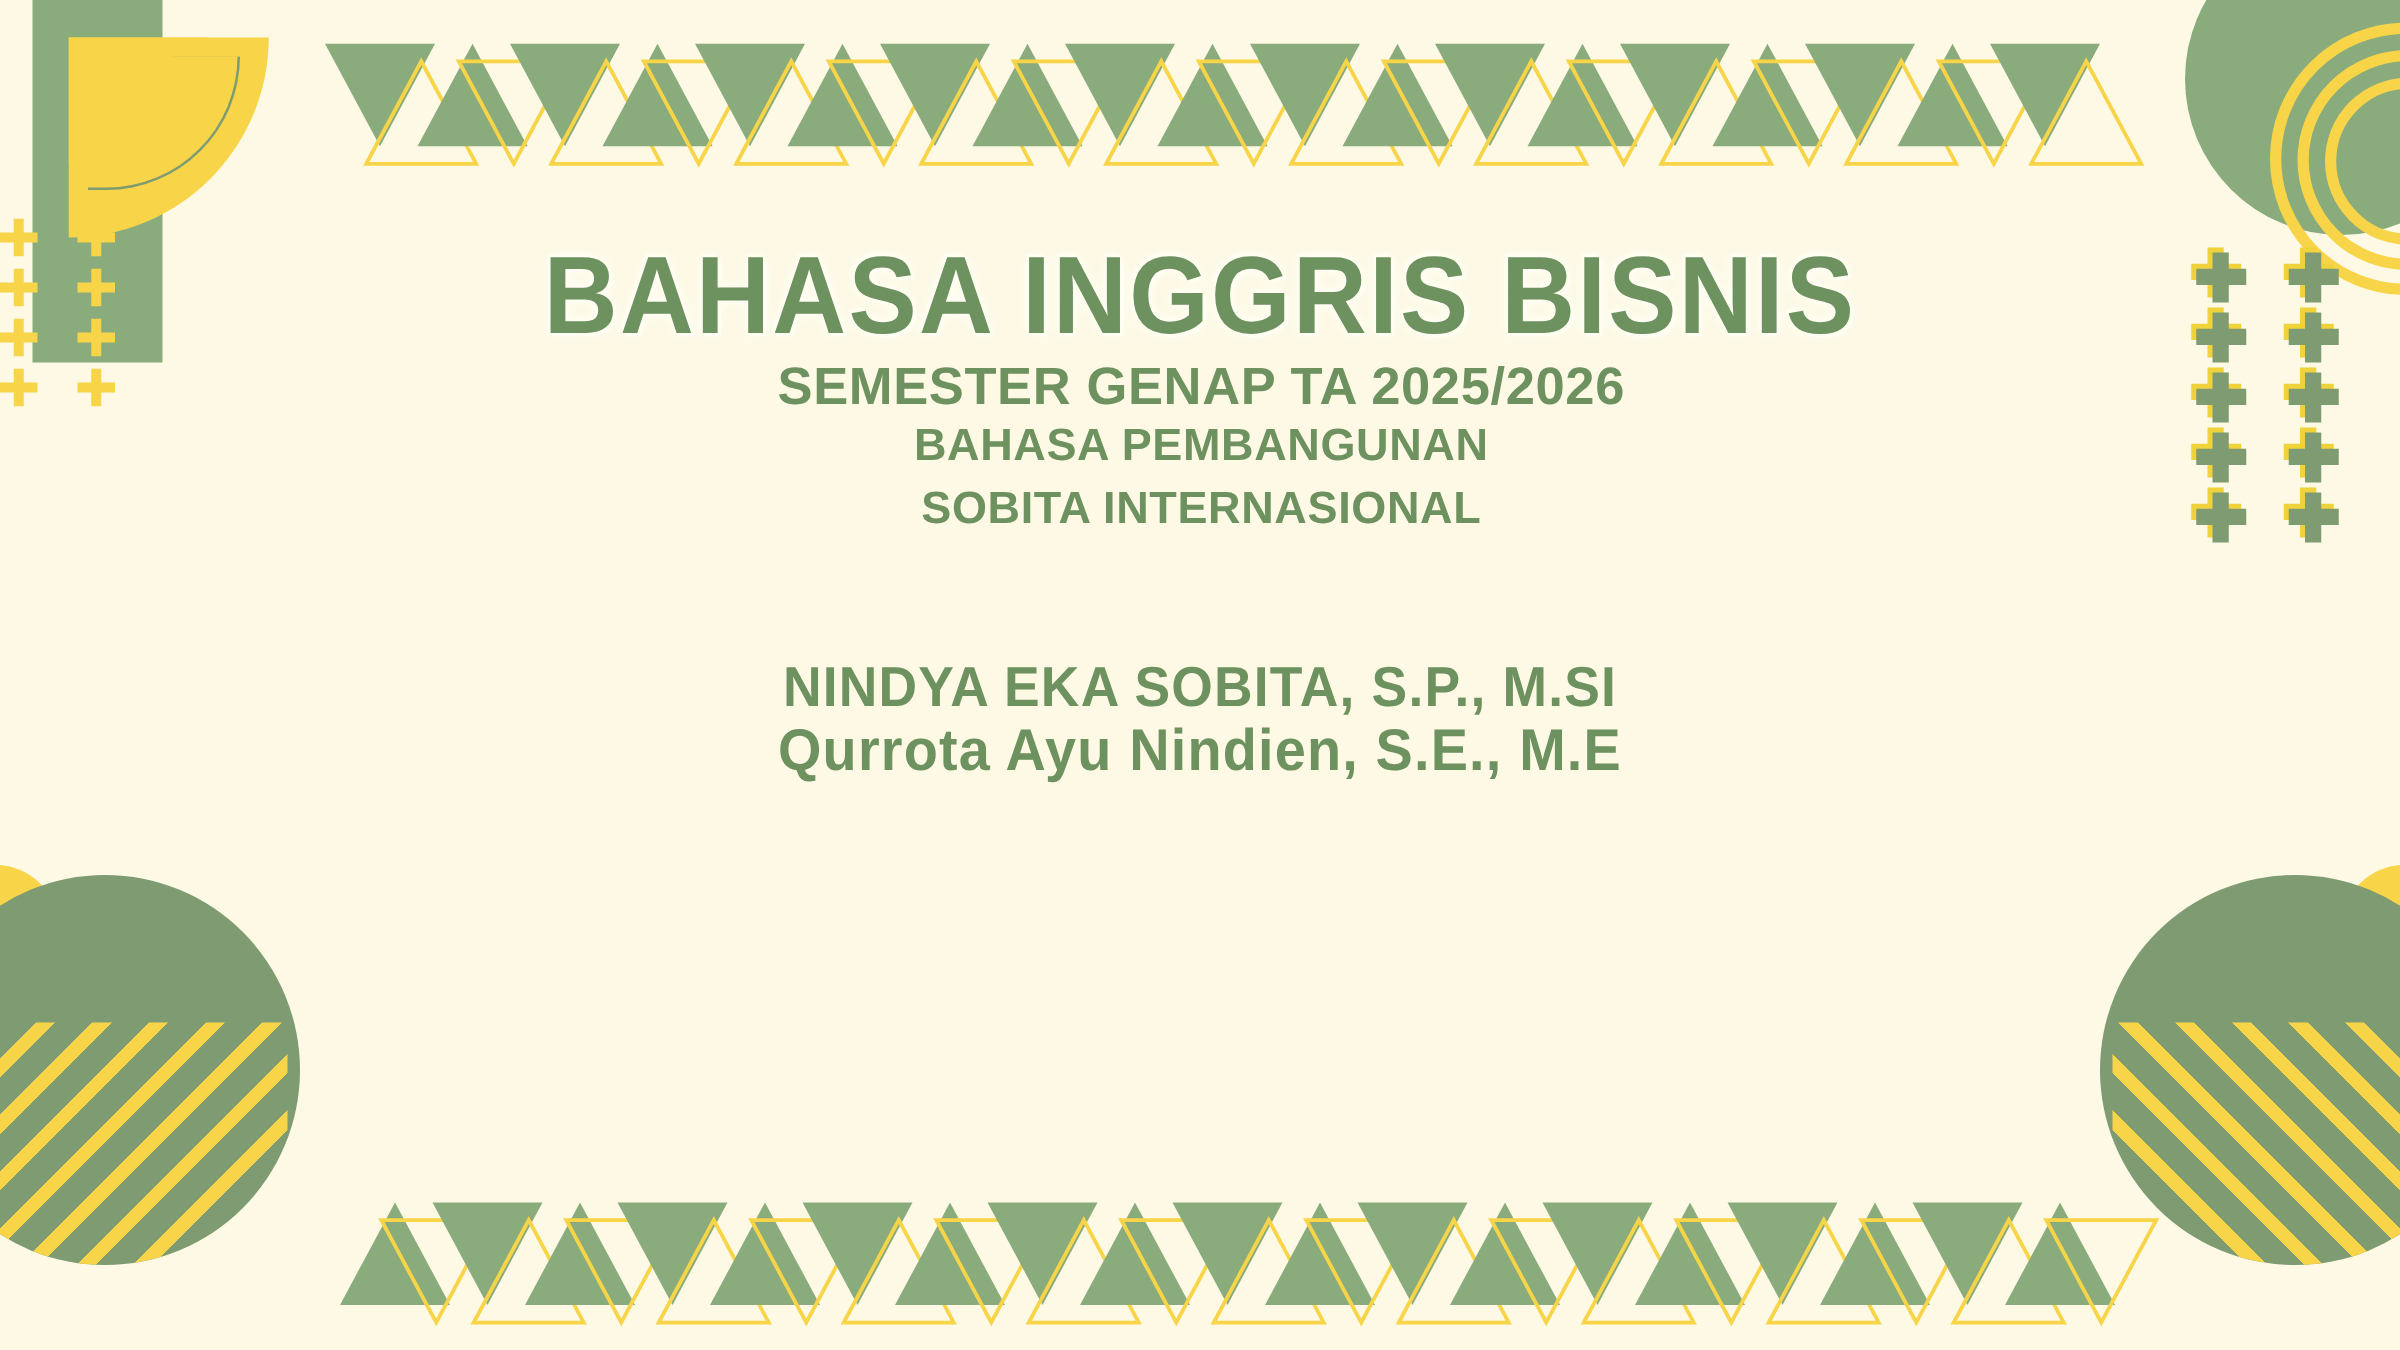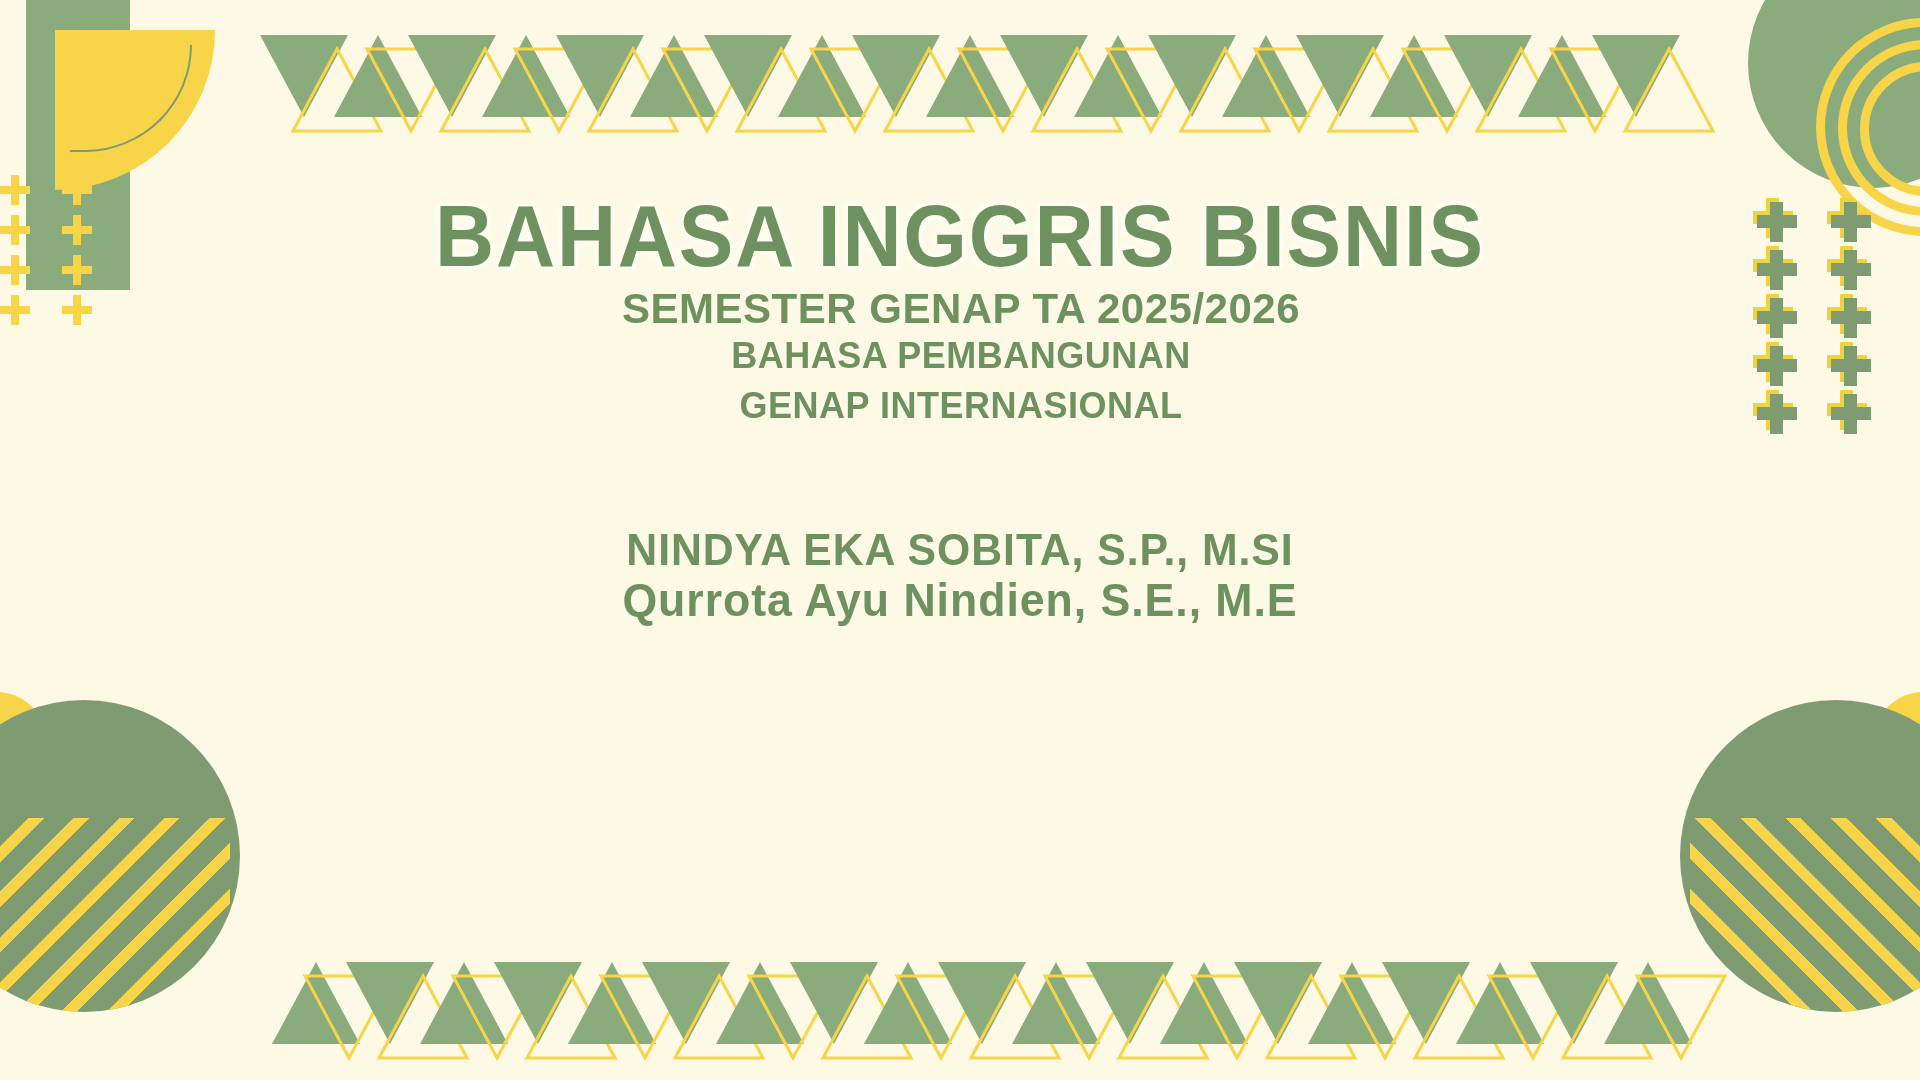--- a/index.html
+++ b/index.html
@@ -488,18 +488,18 @@
       <span class="stripes"></span>
     </div>
   <div class="blob" id="br-blob">
       <span class="stripes"></span>
     </div>
 
   <div id="text-block">
     <div class="title">BAHASA  INGGRIS  BISNIS</div>
     <div class="sub" id="sub1">SEMESTER GENAP TA 2025/2026</div>
     <div class="sub" id="sub2">BAHASA PEMBANGUNAN</div>
-    <div class="sub" id="sub3">GENAP INTERNASIONAL</div>
+    <div class="sub" id="sub3">SOBITA INTERNASIONAL</div>
     <div class="pres" id="pres1">NINDYA  EKA  SOBITA,  S.P.,  M.SI</div>
     <div class="pres" id="pres2">Qurrota  Ayu  Nindien,  S.E.,  M.E</div>
   </div>
 
 </div>
 
 </body></html>

